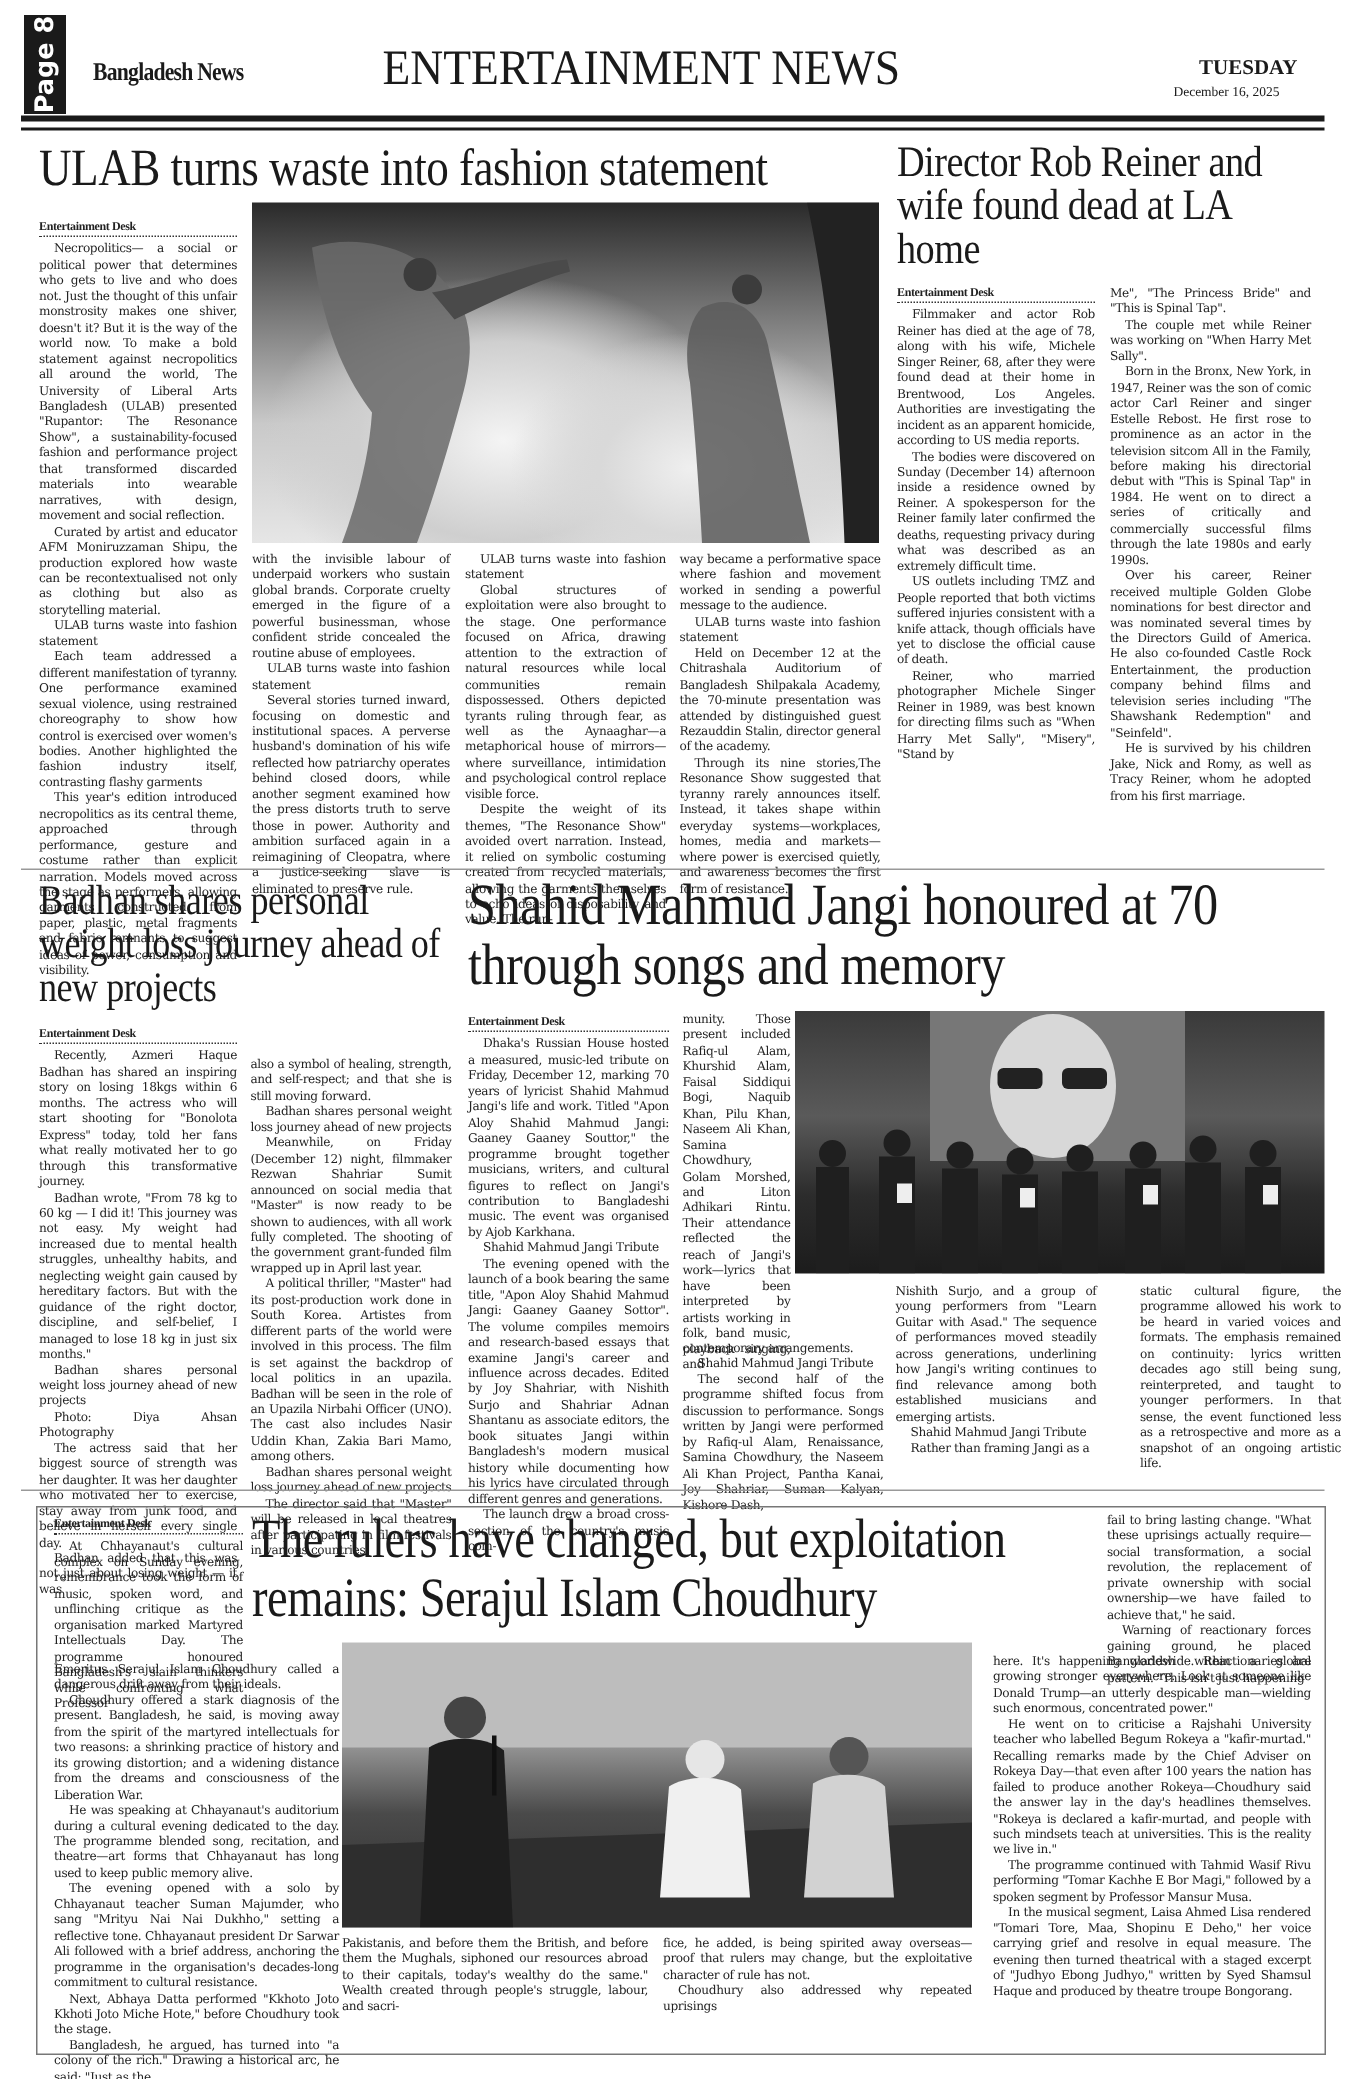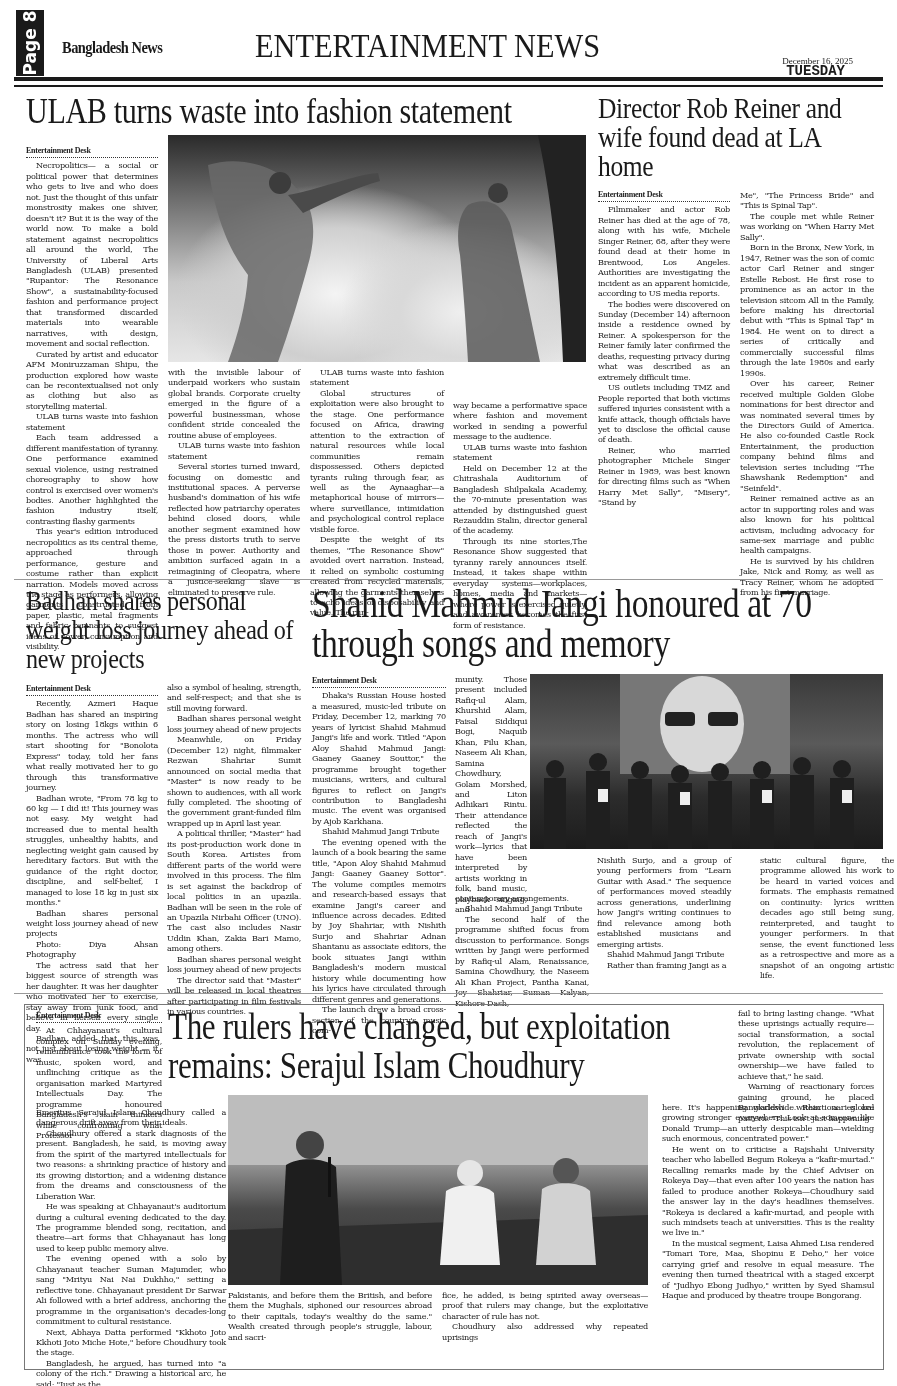--- a/index.html
+++ b/index.html
@@ -5,21 +5,21 @@
   * { box-sizing: border-box; margin: 0; padding: 0; }
   html, body { width: 897px; height: 1386px; background: #fff; overflow: hidden; }
   body { position: relative; font-family: "DejaVu Serif", "Liberation Serif", serif; color: #1a1a1a; }
 
   
   .page-tab { position:absolute; left:16px; top:10px; width:28px; height:66px; background:#1a1a1a; color:#fff;
     display:flex; align-items:center; justify-content:center; }
   .page-tab span { transform: rotate(-90deg); white-space:nowrap; font-family:"DejaVu Sans", sans-serif; font-weight:bold; font-size:17px; }
   .brand { position:absolute; left:62px; top:38px; font-family:"Liberation Serif", serif; font-weight:bold; font-size:17px; letter-spacing:-0.6px; transform:scaleX(0.85); transform-origin:left; }
   .section-title { position:absolute; left:255px; top:28px; font-family:"Liberation Serif", serif; font-size:33px; letter-spacing:0px; transform:scaleX(0.92); transform-origin:left; }
-  .day { position:absolute; right:52px; top:38px; font-family:Liberation Mono, monospace; font-weight:bold; font-size:14px;margin-top:25px; }
+  .day { position:absolute; right:32px; top:38px; font-family:Liberation Serif, serif; font-weight:bold; font-size:14px; }
   .date { position:absolute; right:44px; top:56px; font-family:"Liberation Serif", serif; font-size:9px; }
   .rule-thick { position:absolute; left:14px; right:14px; top:77px; height:4px; background:#1a1a1a; }
   .rule-thin { position:absolute; left:14px; right:14px; top:85px; height:2px; background:#1a1a1a; }
 
   
   .hl { position:absolute; font-family:"Liberation Serif", serif; color:#1a1a1a; line-height:1.02; letter-spacing:-0.4px; }
 
   
   .byline { font-family:"Liberation Serif", serif; font-weight:bold; font-size:8px; border-bottom:1px dotted #333; padding-bottom:1px; margin-bottom:2px; }
 
@@ -79,21 +79,21 @@
   <p>ULAB turns waste into fashion statement</p>
   <p>Several stories turned inward, focusing on domestic and institutional spaces. A perverse husband's domination of his wife reflected how patriarchy operates behind closed doors, while another segment examined how the press distorts truth to serve those in power. Authority and ambition surfaced again in a reimagining of Cleopatra, where a justice-seeking slave is eliminated to preserve rule.</p>
 </div>
 
 <div class="col" style="left:310px; top:367px; width:134px;">
   <p>ULAB turns waste into fashion statement</p>
   <p>Global structures of exploitation were also brought to the stage. One performance focused on Africa, drawing attention to the extraction of natural resources while local communities remain dispossessed. Others depicted tyrants ruling through fear, as well as the Aynaaghar—a metaphorical house of mirrors—where surveillance, intimidation and psychological control replace visible force.</p>
   <p>Despite the weight of its themes, "The Resonance Show" avoided overt narration. Instead, it relied on symbolic costuming created from recycled materials, allowing the garments themselves to echo ideas of disposability and value. The run-</p>
 </div>
 
-<div class="col" style="left:453px; top:367px; width:134px;margin-top:33px;">
+<div class="col" style="left:453px; top:367px; width:134px;">
   <p style="text-indent:0;">way became a performative space where fashion and movement worked in sending a powerful message to the audience.</p>
   <p>ULAB turns waste into fashion statement</p>
   <p>Held on December 12 at the Chitrashala Auditorium of Bangladesh Shilpakala Academy, the 70-minute presentation was attended by distinguished guest Rezauddin Stalin, director general of the academy.</p>
   <p>Through its nine stories,The Resonance Show suggested that tyranny rarely announces itself. Instead, it takes shape within everyday systems—workplaces, homes, media and markets—where power is exercised quietly, and awareness becomes the first form of resistance.</p>
 </div>
 
 <div class="hl" style="left:598px; top:94px; font-size:29px; width:310px; line-height:29px; transform:scaleX(0.88); transform-origin:left top;">Director Rob Reiner and wife found dead at LA home</div>
 
 <div class="col" style="left:598px; top:190px; width:132px;">
   <div class="byline">Entertainment Desk</div>
@@ -101,40 +101,39 @@
   <p>The bodies were discovered on Sunday (December 14) afternoon inside a residence owned by Reiner. A spokesperson for the Reiner family later confirmed the deaths, requesting privacy during what was described as an extremely difficult time.</p>
   <p>US outlets including TMZ and People reported that both victims suffered injuries consistent with a knife attack, though officials have yet to disclose the official cause of death.</p>
   <p>Reiner, who married photographer Michele Singer Reiner in 1989, was best known for directing films such as "When Harry Met Sally", "Misery", "Stand by</p>
 </div>
 
 <div class="col" style="left:740px; top:190px; width:134px;">
   <p style="text-indent:0;">Me", "The Princess Bride" and "This is Spinal Tap".</p>
   <p>The couple met while Reiner was working on "When Harry Met Sally".</p>
   <p>Born in the Bronx, New York, in 1947, Reiner was the son of comic actor Carl Reiner and singer Estelle Rebost. He first rose to prominence as an actor in the television sitcom All in the Family, before making his directorial debut with "This is Spinal Tap" in 1984. He went on to direct a series of critically and commercially successful films through the late 1980s and early 1990s.</p>
   <p>Over his career, Reiner received multiple Golden Globe nominations for best director and was nominated several times by the Directors Guild of America. He also co-founded Castle Rock Entertainment, the production company behind films and television series including "The Shawshank Redemption" and "Seinfeld".</p>
-  <p>Reiner remained active as an actor in supporting roles and was also known for his political activism, including advocacy for same-sex marriage and public health campaigns.</p>
   <p>He is survived by his children Jake, Nick and Romy, as well as Tracy Reiner, whom he adopted from his first marriage.</p>
 </div>
 
 <div class="hr" style="left:14px; right:14px; top:579px; height:1px; background:#999;"></div>
 
 <div class="hl" style="left:26px; top:586px; font-size:28px; width:320px; line-height:29px; transform:scaleX(0.86); transform-origin:left top;">Badhan shares personal weight loss journey ahead of new projects</div>
 
 <div class="col" style="left:26px; top:684px; width:132px;">
   <div class="byline">Entertainment Desk</div>
   <p>Recently, Azmeri Haque Badhan has shared an inspiring story on losing 18kgs within 6 months. The actress who will start shooting for "Bonolota Express" today, told her fans what really motivated her to go through this transformative journey.</p>
   <p>Badhan wrote, "From 78 kg to 60 kg — I did it! This journey was not easy. My weight had increased due to mental health struggles, unhealthy habits, and neglecting weight gain caused by hereditary factors. But with the guidance of the right doctor, discipline, and self-belief, I managed to lose 18 kg in just six months."</p>
   <p>Badhan shares personal weight loss journey ahead of new projects</p>
   <p>Photo: Diya Ahsan Photography</p>
   <p>The actress said that her biggest source of strength was her daughter. It was her daughter who motivated her to exercise, stay away from junk food, and believe in herself every single day.</p>
   <p>Badhan added that this was not just about losing weight — it was</p>
 </div>
 
 <div class="col" style="left:167px; top:682px; width:134px;">
-  <p style="text-indent:0;">also a symbol of healing, strength, and self-respect; and that she is still moving forward.</p>
+  <p style="text-indent:0;margin-top:22px;">also a symbol of healing, strength, and self-respect; and that she is still moving forward.</p>
   <p>Badhan shares personal weight loss journey ahead of new projects</p>
   <p>Meanwhile, on Friday (December 12) night, filmmaker Rezwan Shahriar Sumit announced on social media that "Master" is now ready to be shown to audiences, with all work fully completed. The shooting of the government grant-funded film wrapped up in April last year.</p>
   <p>A political thriller, "Master" had its post-production work done in South Korea. Artistes from different parts of the world were involved in this process. The film is set against the backdrop of local politics in an upazila. Badhan will be seen in the role of an Upazila Nirbahi Officer (UNO). The cast also includes Nasir Uddin Khan, Zakia Bari Mamo, among others.</p>
   <p>Badhan shares personal weight loss journey ahead of new projects</p>
   <p>The director said that "Master" will be released in local theatres after participating in film festivals in various countries.</p>
 </div>
 
 <div class="hl" style="left:312px; top:584px; font-size:39px; width:640px; line-height:40px; transform:scaleX(0.86); transform-origin:left top;">Shahid Mahmud Jangi honoured at 70 through songs and memory</div>
 
 <div class="col" style="left:312px; top:676px; width:134px;">
@@ -249,14 +248,15 @@
 </div>
 
 <div class="col" style="left:738px; top:1008px; width:136px;">
   <p style="text-indent:0;">fail to bring lasting change. "What these uprisings actually require—social transformation, a social revolution, the replacement of private ownership with social ownership—we have failed to achieve that," he said.</p>
   <p>Warning of reactionary forces gaining ground, he placed Bangladesh within a global pattern. "This isn't just happening</p>
 </div>
 
 <div class="col" style="left:662px; top:1102px; width:212px;">
   <p style="text-indent:0;">here. It's happening worldwide. Reactionaries are growing stronger everywhere. Look at someone like Donald Trump—an utterly despicable man—wielding such enormous, concentrated power."</p>
   <p>He went on to criticise a Rajshahi University teacher who labelled Begum Rokeya a "kafir-murtad." Recalling remarks made by the Chief Adviser on Rokeya Day—that even after 100 years the nation has failed to produce another Rokeya—Choudhury said the answer lay in the day's headlines themselves. "Rokeya is declared a kafir-murtad, and people with such mindsets teach at universities. This is the reality we live in."</p>
+  <p>The programme continued with Tahmid Wasif Rivu performing "Tomar Kachhe E Bor Magi," followed by a spoken segment by Professor Mansur Musa.</p>
   <p>In the musical segment, Laisa Ahmed Lisa rendered "Tomari Tore, Maa, Shopinu E Deho," her voice carrying grief and resolve in equal measure. The evening then turned theatrical with a staged excerpt of "Judhyo Ebong Judhyo," written by Syed Shamsul Haque and produced by theatre troupe Bongorang.</p>
 </div>
 
 </body></html>

